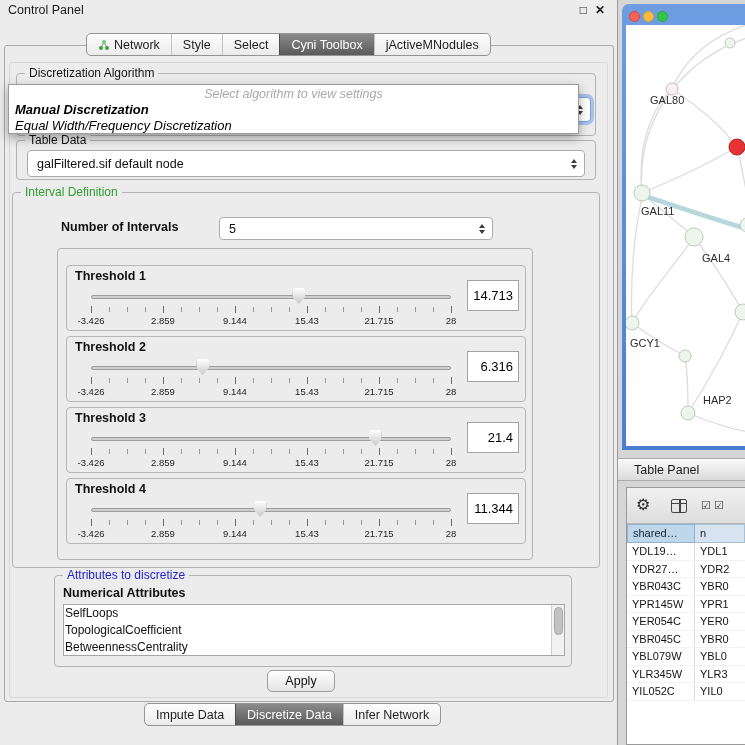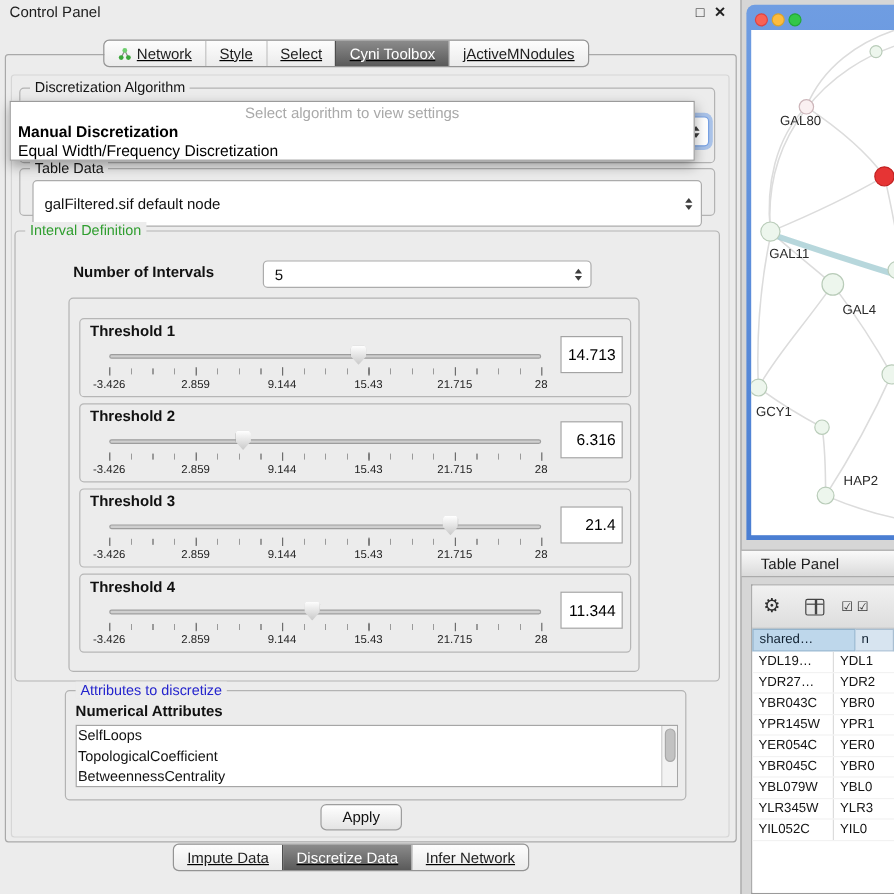--- a/index.html
+++ b/index.html
@@ -5,40 +5,40 @@
   * { box-sizing: border-box; margin: 0; padding: 0; }
   body { font-family: "Liberation Sans", sans-serif; }
   .screen { position: relative; width: 745px; height: 745px; background: #d6d6d6; overflow: hidden; font-family: "Liberation Sans", sans-serif; }
 
   
   .cp { position: absolute; left: 0; top: 0; width: 618px; height: 745px; background: #ececec; border-right: 1px solid #9a9a9a; }
   .titlebar { position: absolute; left: 0; top: 0; width: 100%; height: 20px; }
   .titlebar .title { position: absolute; left: 8px; top: 3px; font-size: 12.5px; color: #1c1c1c; }
   .winbtn { position: absolute; top: 3px; font-size: 12px; color: #222; cursor: default; }
 
-  .tabstrip { position: absolute; display: flex; height: 23px; border: 1px solid #949494; border-radius: 5px; overflow: hidden; background: linear-gradient(#fdfdfd, #ebebeb); text-decoration: underline; }
+  .tabstrip { position: absolute; display: flex; height: 23px; border: 1px solid #949494; border-radius: 5px; overflow: hidden; background: linear-gradient(#fdfdfd, #ebebeb); }
   .tab { display: flex; align-items: center; gap: 4px; padding: 0 11px; font-size: 12.5px; color: #1e1e1e; border-left: 1px solid #c3c3c3; white-space: nowrap; }
   .tab:first-child { border-left: none; }
   .tab.sel { background: linear-gradient(#8b8b8b, #5a5a5a); color: #fff; border-left-color: #4e4e4e; }
 
   .tabpane { position: absolute; left: 4px; top: 45px; width: 610px; height: 657px; border: 1px solid #a9a9a9; border-radius: 3px; background: #ececec; }
   .innerpane { position: absolute; left: 9px; top: 62px; width: 599px; height: 636px; border: 1px solid #d6d6d6; border-radius: 3px; }
 
   .grp { position: absolute; border: 1px solid #b3b3b3; border-radius: 4px; }
   .gt { position: absolute; top: -8px; left: 8px; background: #ececec; padding: 0 4px; font-size: 12px; color: #141414; white-space: nowrap; }
   .gt.green { color: #2f9e2f; }
   .gt.blue { color: #2424cd; }
 
   .combo { position: absolute; background: #fff; border: 1px solid #acacac; border-radius: 4px; font-size: 12.5px; color: #101010; display: flex; align-items: center; padding-left: 9px; }
   .combo.focus { border-color: #78a2e4; box-shadow: 0 0 0 3px rgba(115,160,230,0.55); }
   .arrows { position: absolute; right: 7px; top: 50%; transform: translateY(-50%); display: flex; flex-direction: column; gap: 2px; }
   .arr-up { width: 0; height: 0; border-left: 3.5px solid transparent; border-right: 3.5px solid transparent; border-bottom: 4px solid #3d3d3d; }
   .arr-dn { width: 0; height: 0; border-left: 3.5px solid transparent; border-right: 3.5px solid transparent; border-top: 4px solid #3d3d3d; }
 
-  .popup { position: absolute; left: 8px; top: 84px; width: 571px; height: 50px; background: #fff; border: 1px solid #9b9b9b; box-shadow: 0 4px 10px rgba(0,0,0,0.35); z-index: 30; }
+  .popup { position: absolute; left: 8px; top: 84px; width: 571px; height: 50px; background: #fff; border: 1px solid #9b9b9b; box-shadow: 0 4px 10px rgba(0,0,0,0.35); z-index: 30; font-style: italic; }
   .popup .ph { margin-top: 2px; height: 15px; line-height: 15px; text-align: center; color: #a9a9a9; font-size: 12.5px; }
   .popup .opt { height: 16px; line-height: 16px; padding: 0 6px; font-size: 13px; color: #000; }
   .popup .opt.b { font-weight: bold; }
 
   .blabel { position: absolute; font-size: 12.5px; font-weight: bold; color: #111; white-space: nowrap; }
 
   .subgrp { position: absolute; left: 8px; width: 460px; height: 66px; border: 1px solid #b6b6b6; border-radius: 4px; background: #ececec; }
   .sliderbox { position: absolute; left: 24px; top: 22px; width: 360px; height: 40px; }
   .track { position: absolute; left: 0; right: 0; top: 7px; height: 4px; background: #cfcfcf; border: 1px solid #9d9d9d; border-radius: 2px; }
   .thumb { position: absolute; top: 0; width: 13px; height: 16px; background: linear-gradient(#ffffff, #c9c9c9); clip-path: polygon(14% 0, 86% 0, 100% 16%, 100% 55%, 50% 100%, 0 55%, 0 16%); transform: translateX(-50%); filter: drop-shadow(0 0 1px #777); }
@@ -63,21 +63,21 @@
   .tp-bar span { position: absolute; left: 16px; top: 4px; font-size: 12.5px; color: #1c1c1c; }
 
   .tablewin { position: absolute; left: 626px; top: 487px; width: 119px; height: 258px; background: #fff; border: 1px solid #9a9a9a; border-right: none; }
   .tb-toolbar { position: absolute; left: 0; top: 0; right: 0; height: 36px; background: linear-gradient(#f1f1f1, #dddddd); border-bottom: 1px solid #b5b5b5; }
   .gear { position: absolute; left: 9px; top: 7px; font-size: 16px; color: #2e2e2e; }
   .colicon { position: absolute; left: 44px; top: 11px; width: 16px; height: 14px; border: 1.5px solid #444; border-radius: 2px; }
   .colicon::before { content: ""; position: absolute; left: 50%; top: 0; bottom: 0; width: 1.5px; background: #444; }
   .colicon::after { content: ""; position: absolute; left: 0; right: 0; top: 2.5px; height: 1.5px; background: #444; }
   .chk { position: absolute; top: 11px; font-size: 11px; color: #333; }
   .tb-head { position: absolute; left: 0; top: 36px; right: 0; height: 19px; display: flex; font-size: 11px; }
-  .tb-head .c1 { width: 86px; background: #bed7eb; border: 1px solid #93b3cc; line-height: 17px; padding-left: 5px; color: #102030; }
+  .tb-head .c1 { width: 68px; background: #bed7eb; border: 1px solid #93b3cc; line-height: 17px; padding-left: 5px; color: #102030; }
   .tb-head .c2 { flex: 1; background: #d7e4f0; border: 1px solid #a9bfd2; border-left: none; line-height: 17px; padding-left: 5px; color: #102030; }
   .tb-rows { position: absolute; left: 0; top: 55px; right: 0; bottom: 0; background: #fff; }
   .trow { display: flex; height: 17.5px; font-size: 11px; color: #141414; border-bottom: 1px solid #f2f2f2; }
   .trow .c1 { width: 68px; padding-left: 5px; line-height: 17px; border-right: 1px solid #dcdcdc; overflow: hidden; white-space: nowrap; }
   .trow .c2 { flex: 1; padding-left: 5px; line-height: 17px; overflow: hidden; white-space: nowrap; }
 </style>
 </head>
 <body>
 
 <div class="screen">
@@ -129,21 +129,21 @@
     </div>
 
     <div class="popup">
       <div class="ph">Select algorithm to view settings</div>
       <div class="opt b">Manual Discretization</div>
       <div class="opt">Equal Width/Frequency Discretization</div>
     </div>
 
     <div class="grp" style="left:16px; top:140px; width:580px; height:40px;">
       <span class="gt">Table Data</span>
-      <div class="combo" style="left:10px; top:9px; width:558px; height:39px;">
+      <div class="combo" style="left:10px; top:9px; width:558px; height:27px;">
         <span>galFiltered.sif default node</span>
         <span class="arrows">
             <i class="arr-up"></i>
             <i class="arr-dn"></i>
           </span>
       </div>
     </div>
 
     <div class="grp" style="left:12px; top:192px; width:588px; height:376px;">
       <span class="gt green">Interval Definition</span>

